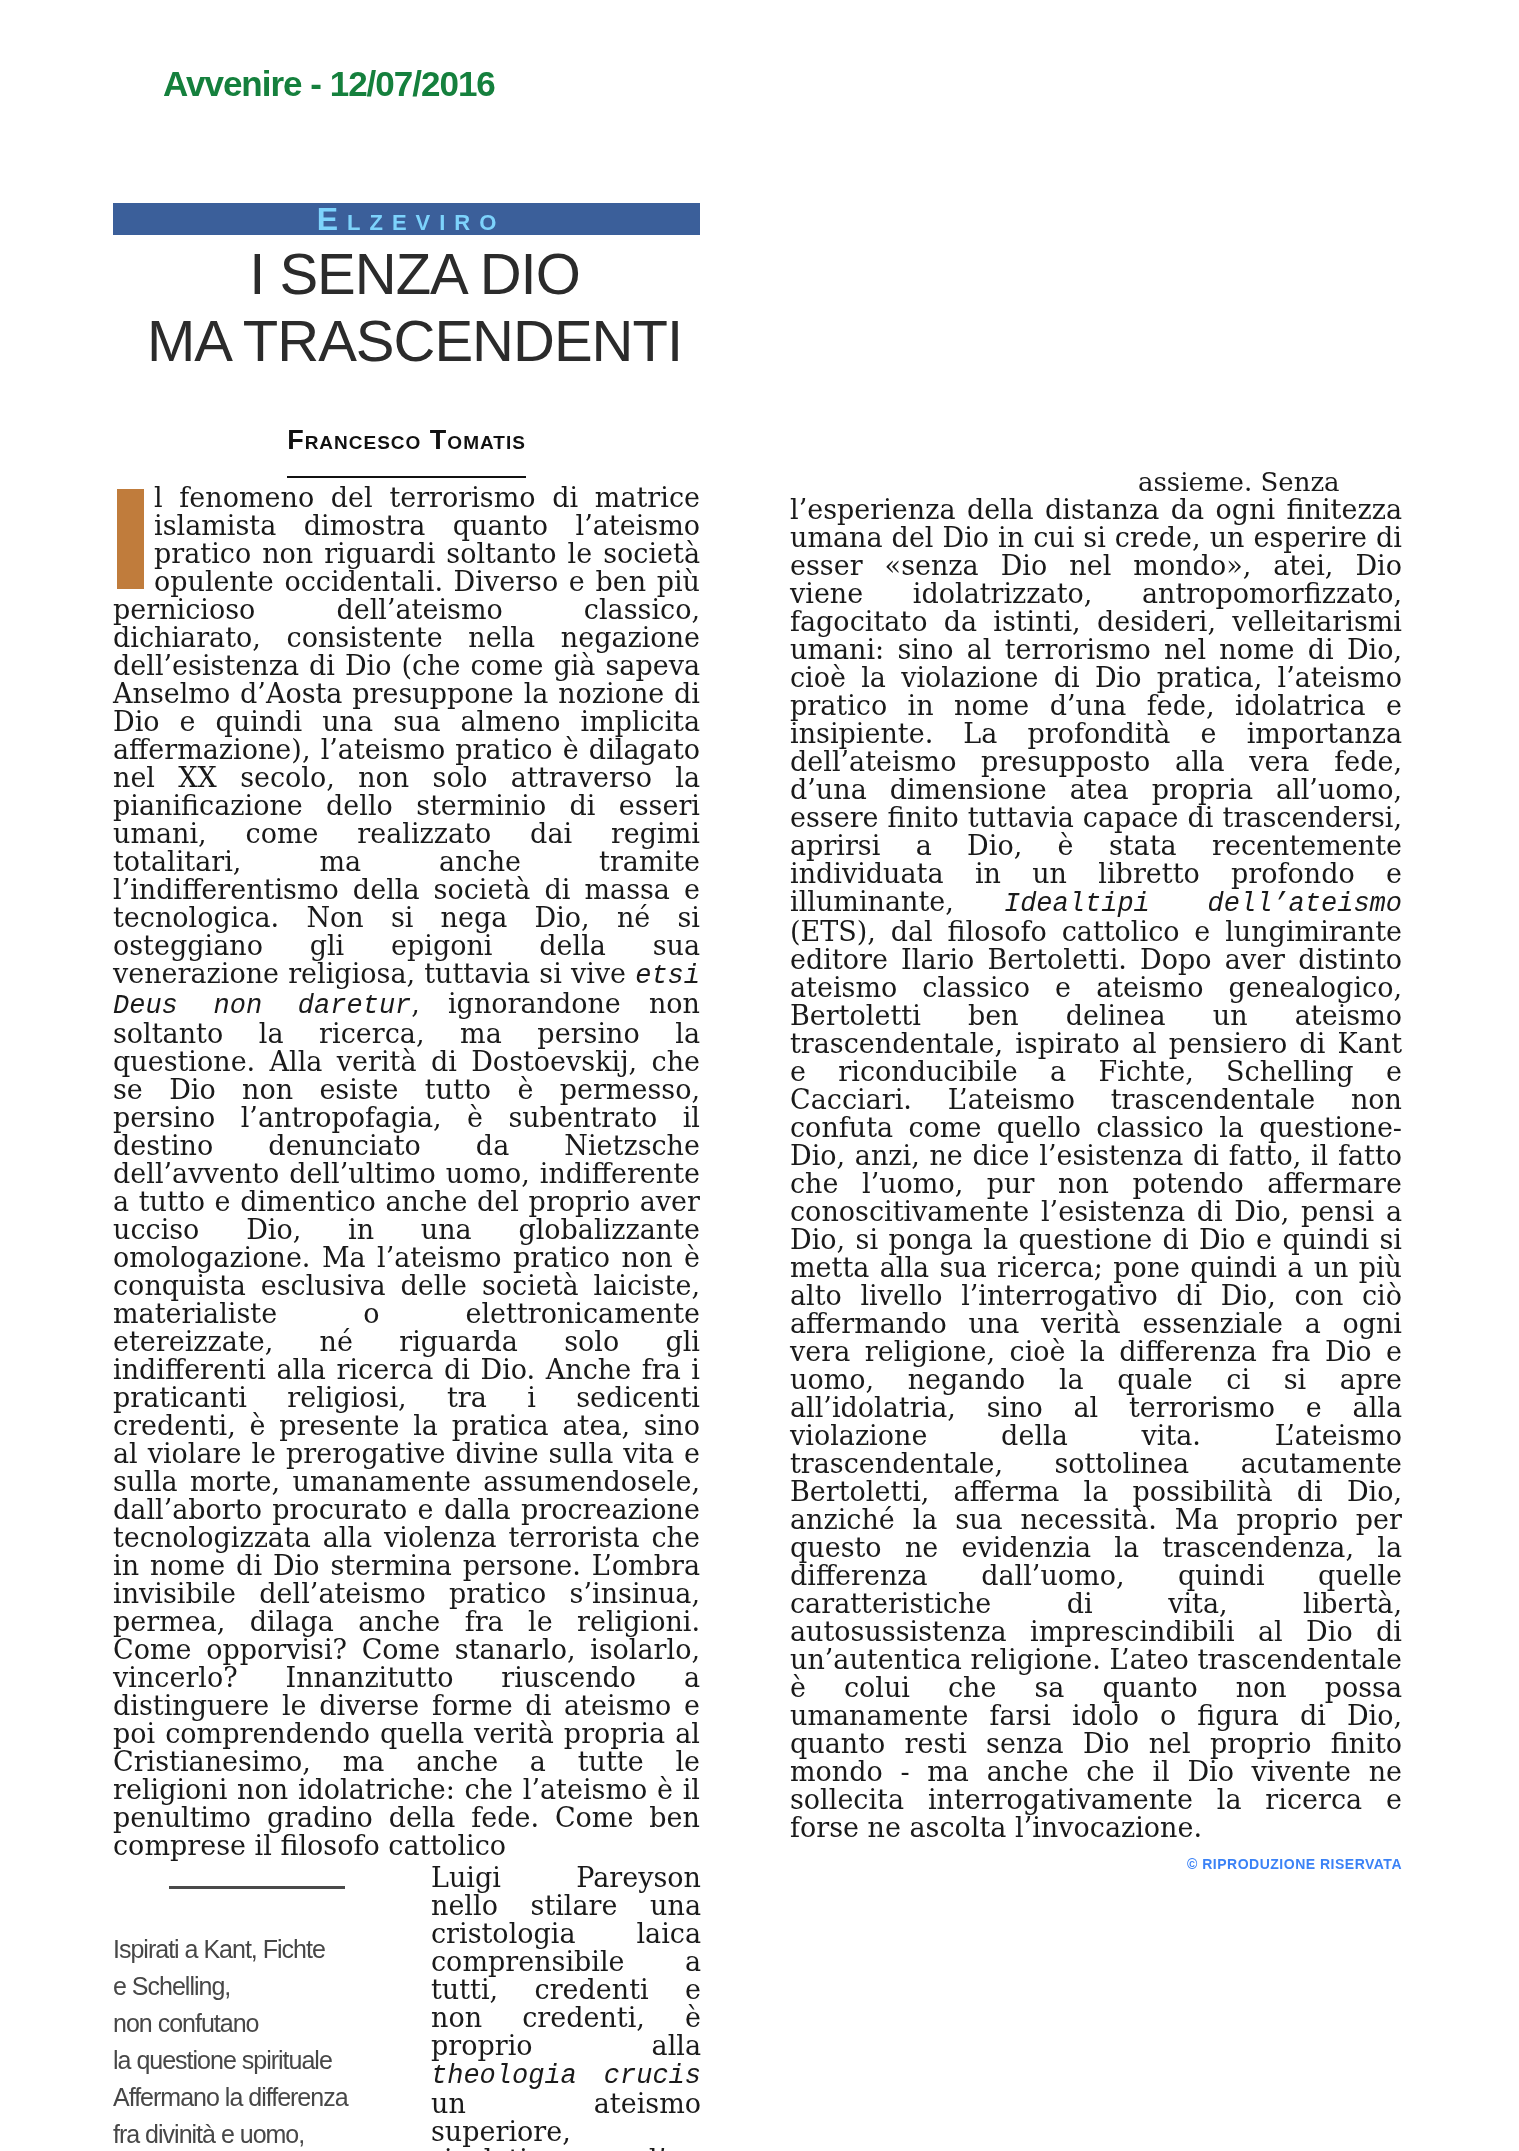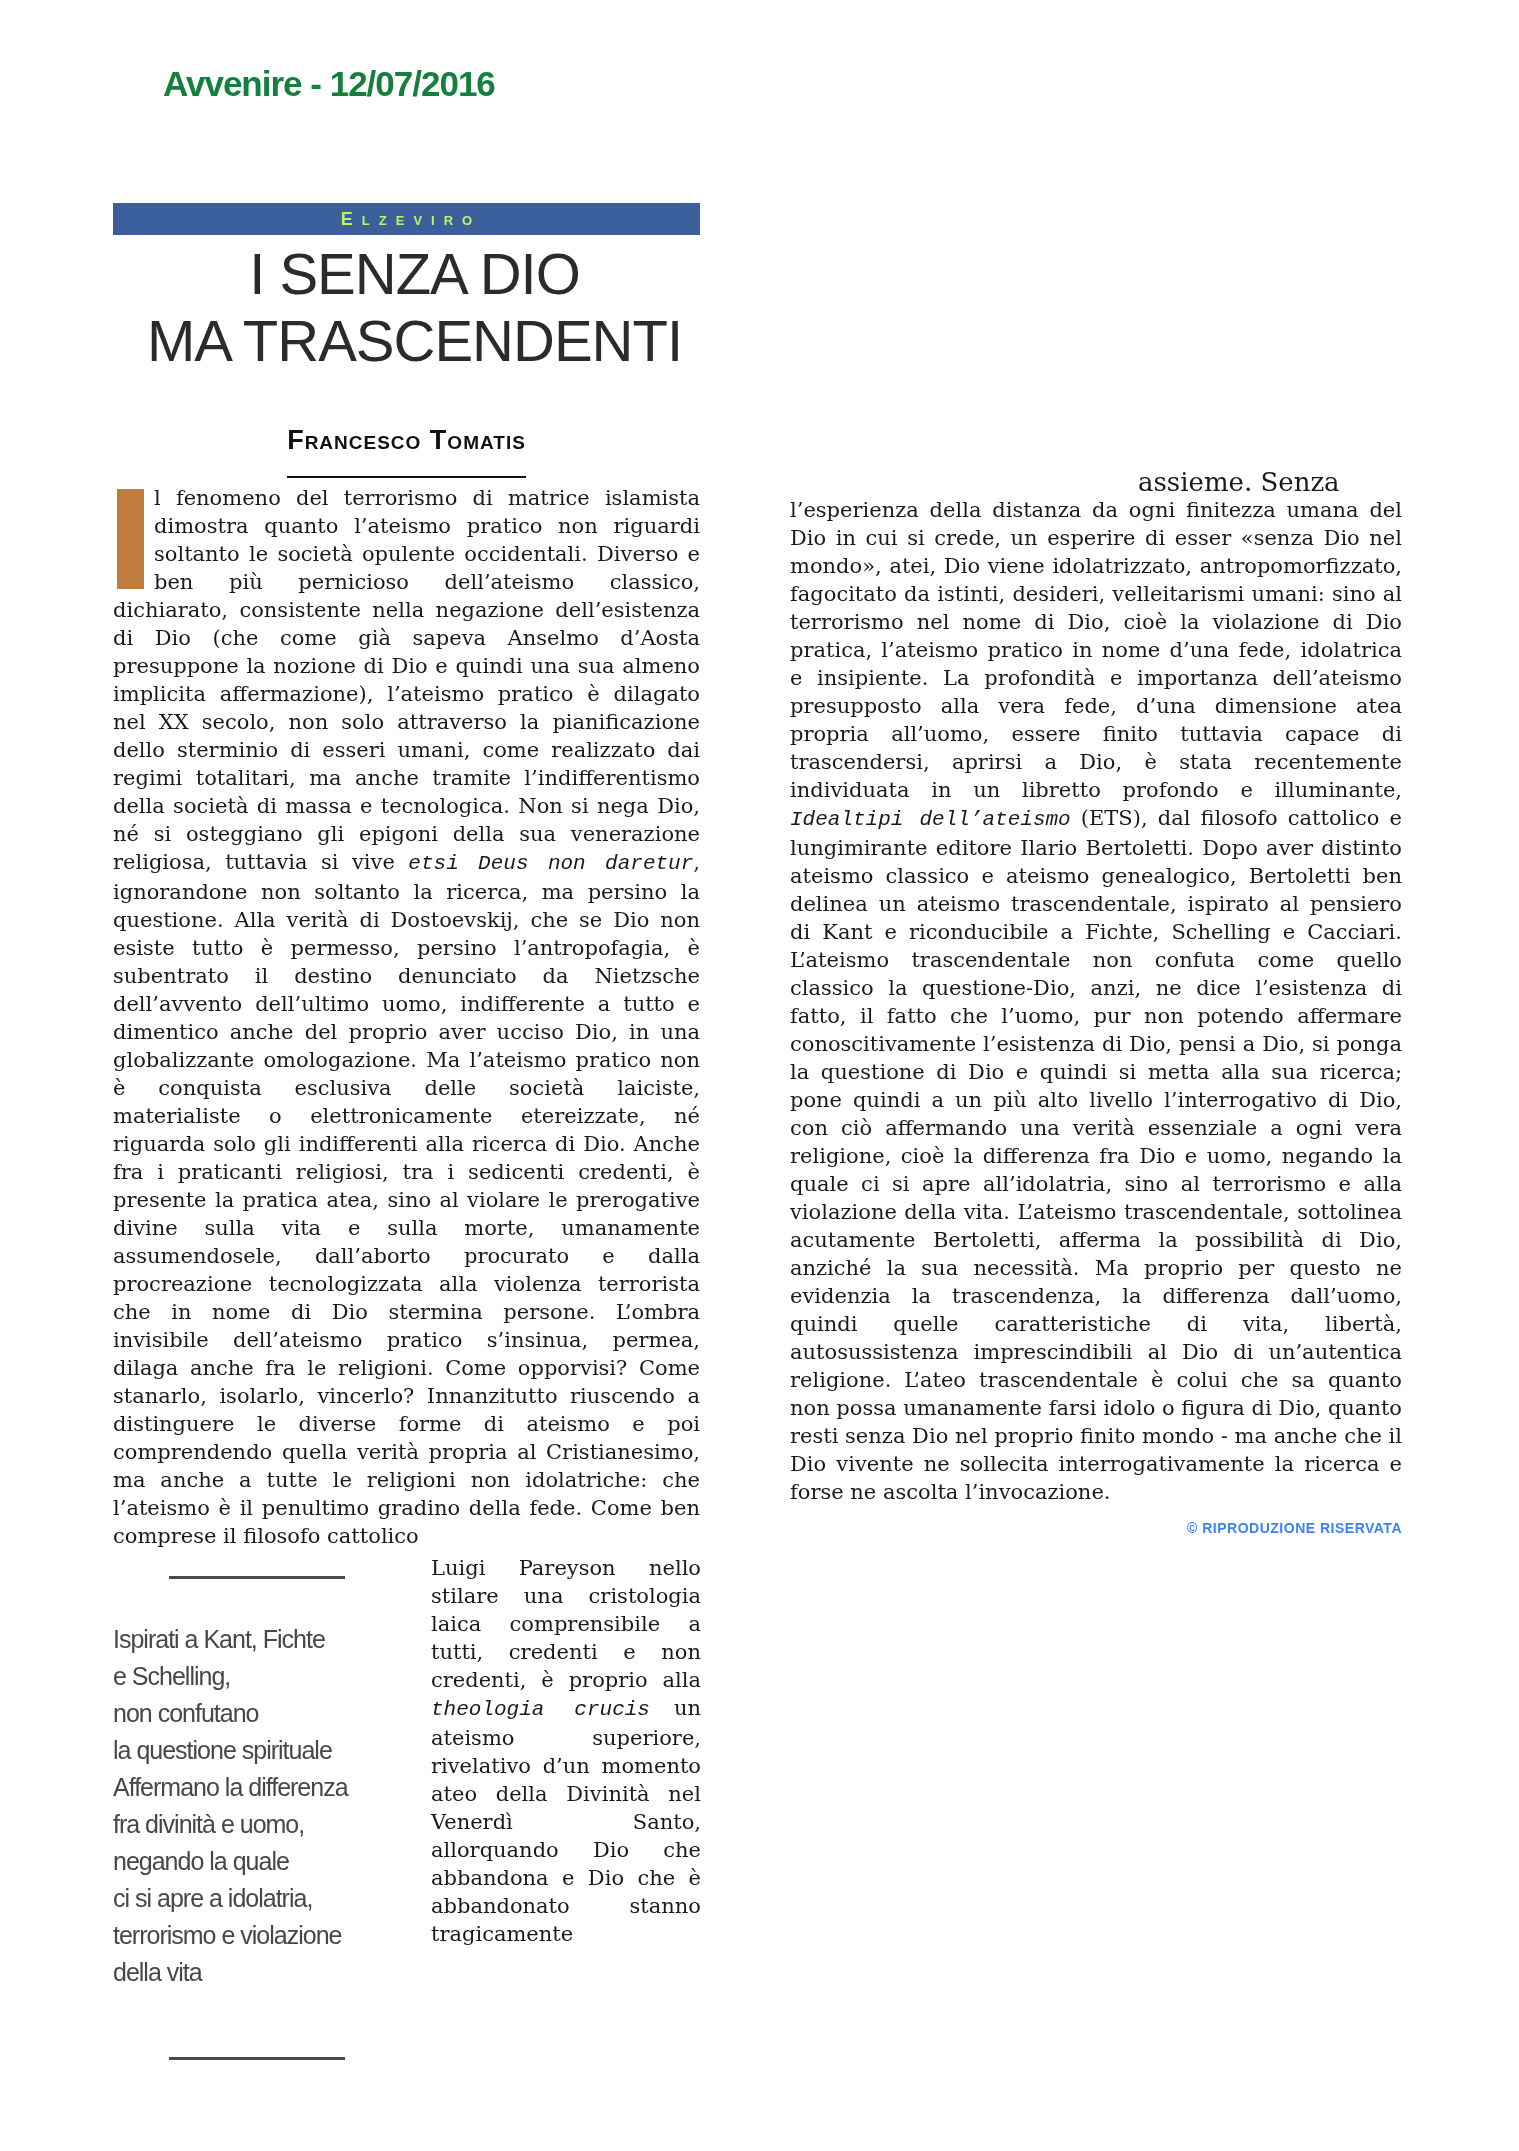--- a/index.html
+++ b/index.html
@@ -30,24 +30,24 @@
     height: 32px;
     background: #3b5f9a;
     display: flex;
     align-items: center;
     justify-content: center;
   }
   .kicker-label {
     font-family: "Liberation Sans", sans-serif;
     font-weight: bold;
     font-variant: small-caps;
-    font-size: 18px;
+    font-size: 32px;
     letter-spacing: 9px;
     padding-left: 9px; 
-    color: #bef264;
+    color: #7dd3fc;
     line-height: 1;
   }
   .headline {
     position: absolute;
     left: 113px;
     top: 232px;
     width: 587px;
     margin: 8px;
     text-align: center;
     font-family: "Liberation Sans", sans-serif;
@@ -72,21 +72,21 @@
     letter-spacing: 1px;
     color: #111111;
     border-bottom: 2px solid #111111;
     padding-bottom: 21px;
   }
   .col { position: absolute; }
   .col-left  { left: 113px; top: 484px; width: 587px; }
   .col-right { left: 790px; top: 468px; width: 612px; }
   .body-text {
     margin: 0;
-    font-size: 21px;
+    font-size: 27px;
     line-height: 28px;
     text-align: justify;
     color: #1a1a1a;
   }
   .dropcap-bar {
     float: left;
     width: 27px;
     height: 100px;
     background: #c07c3c;
     margin: 5px 10px 0 4px;

